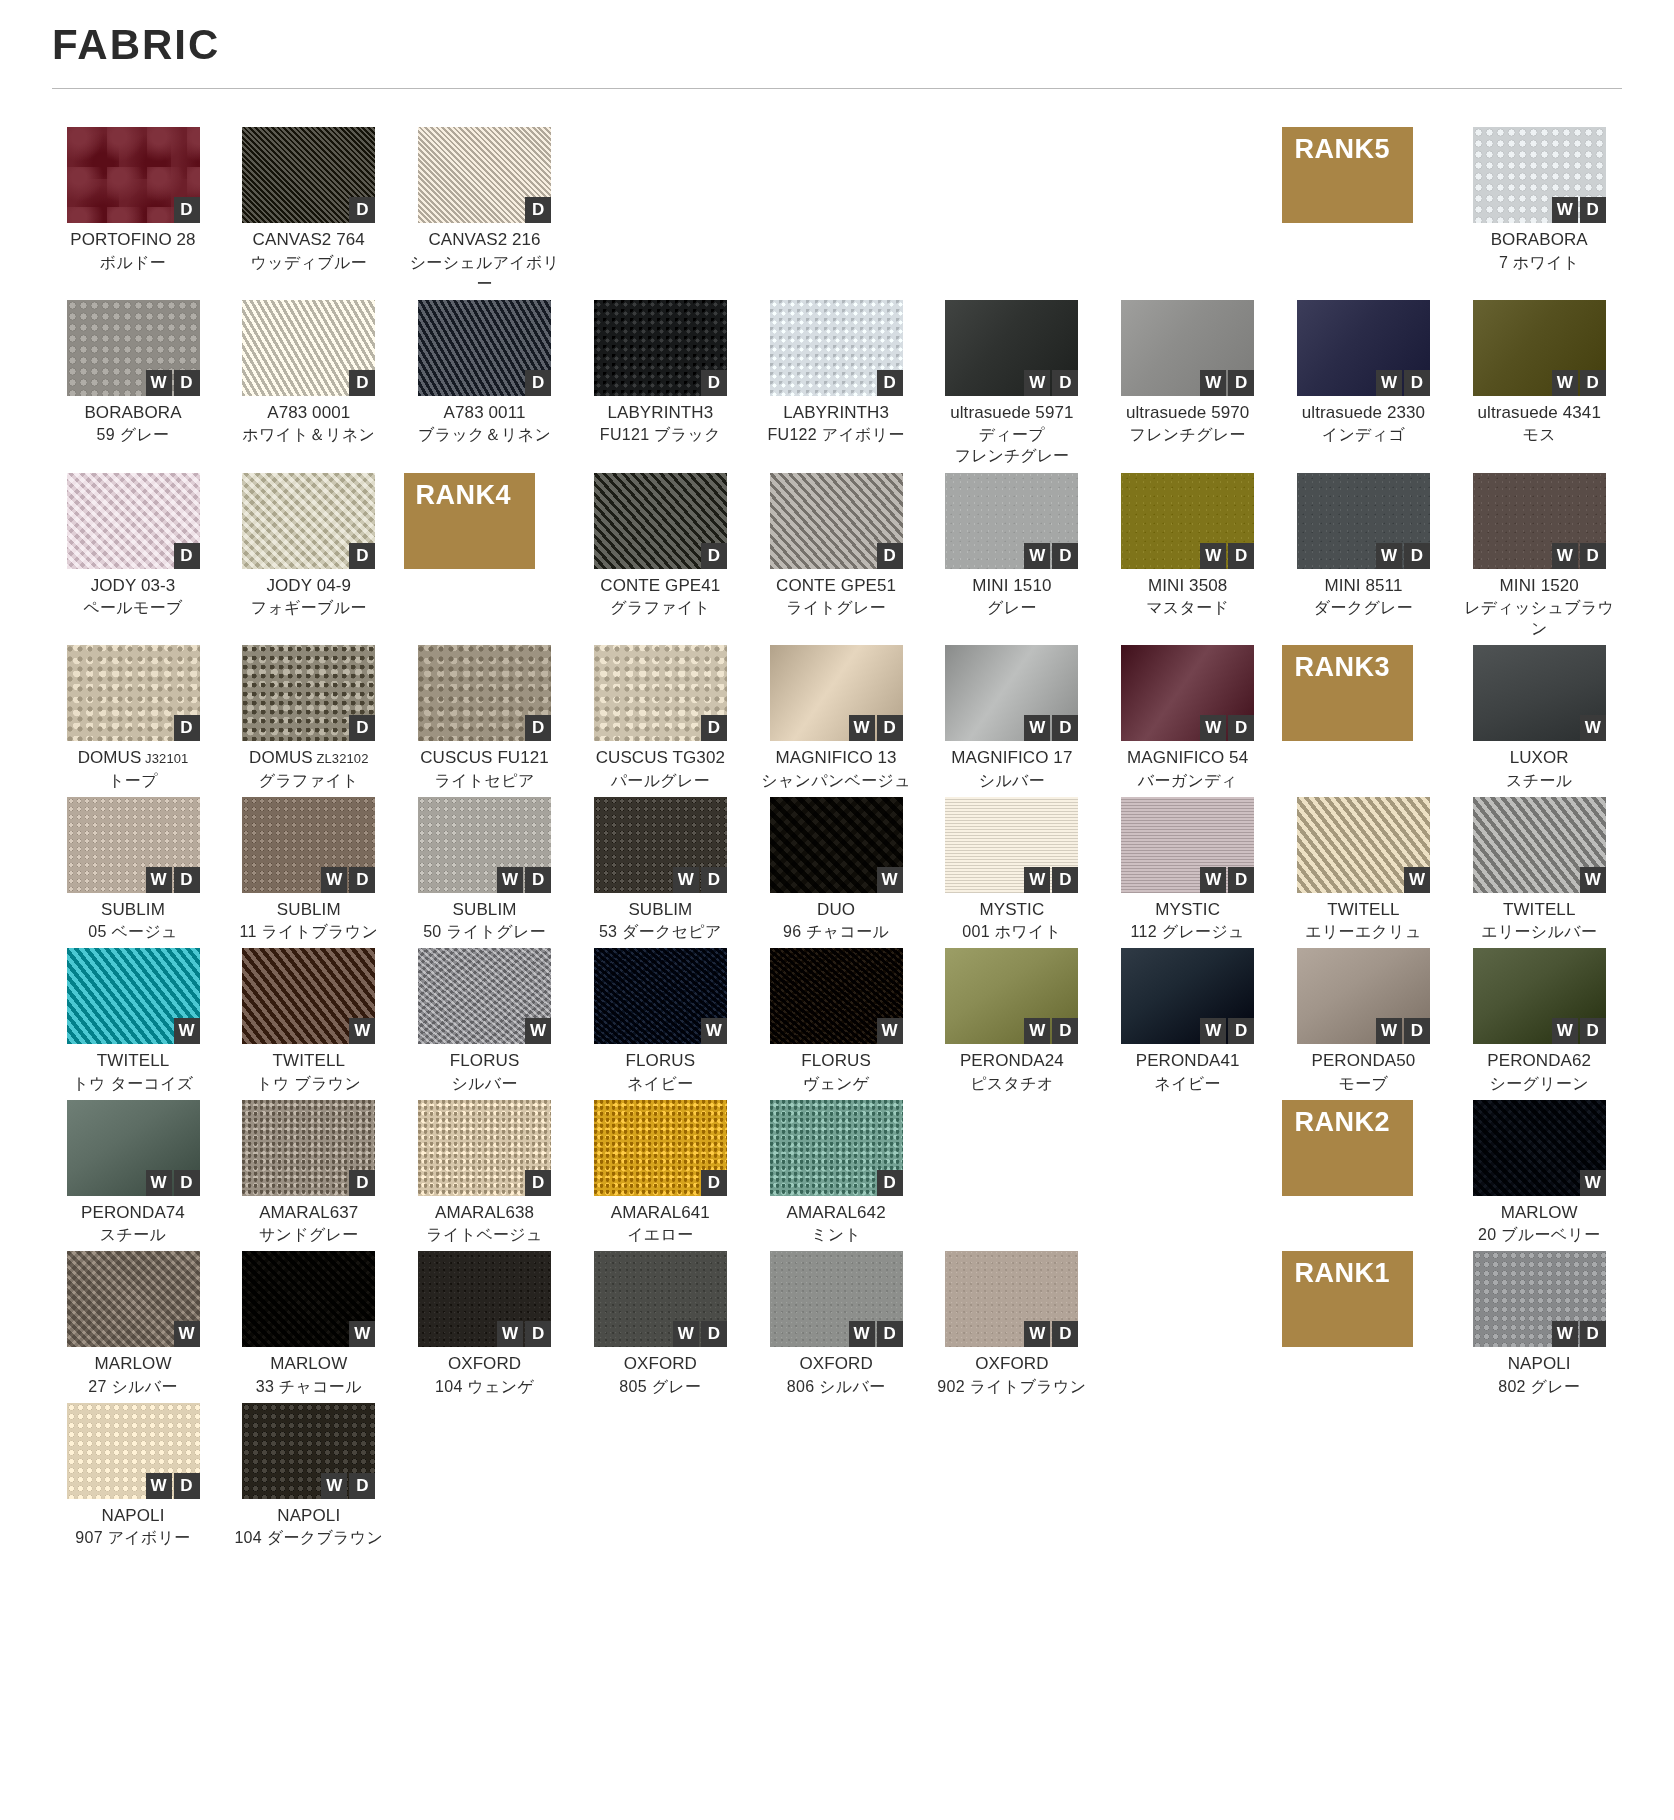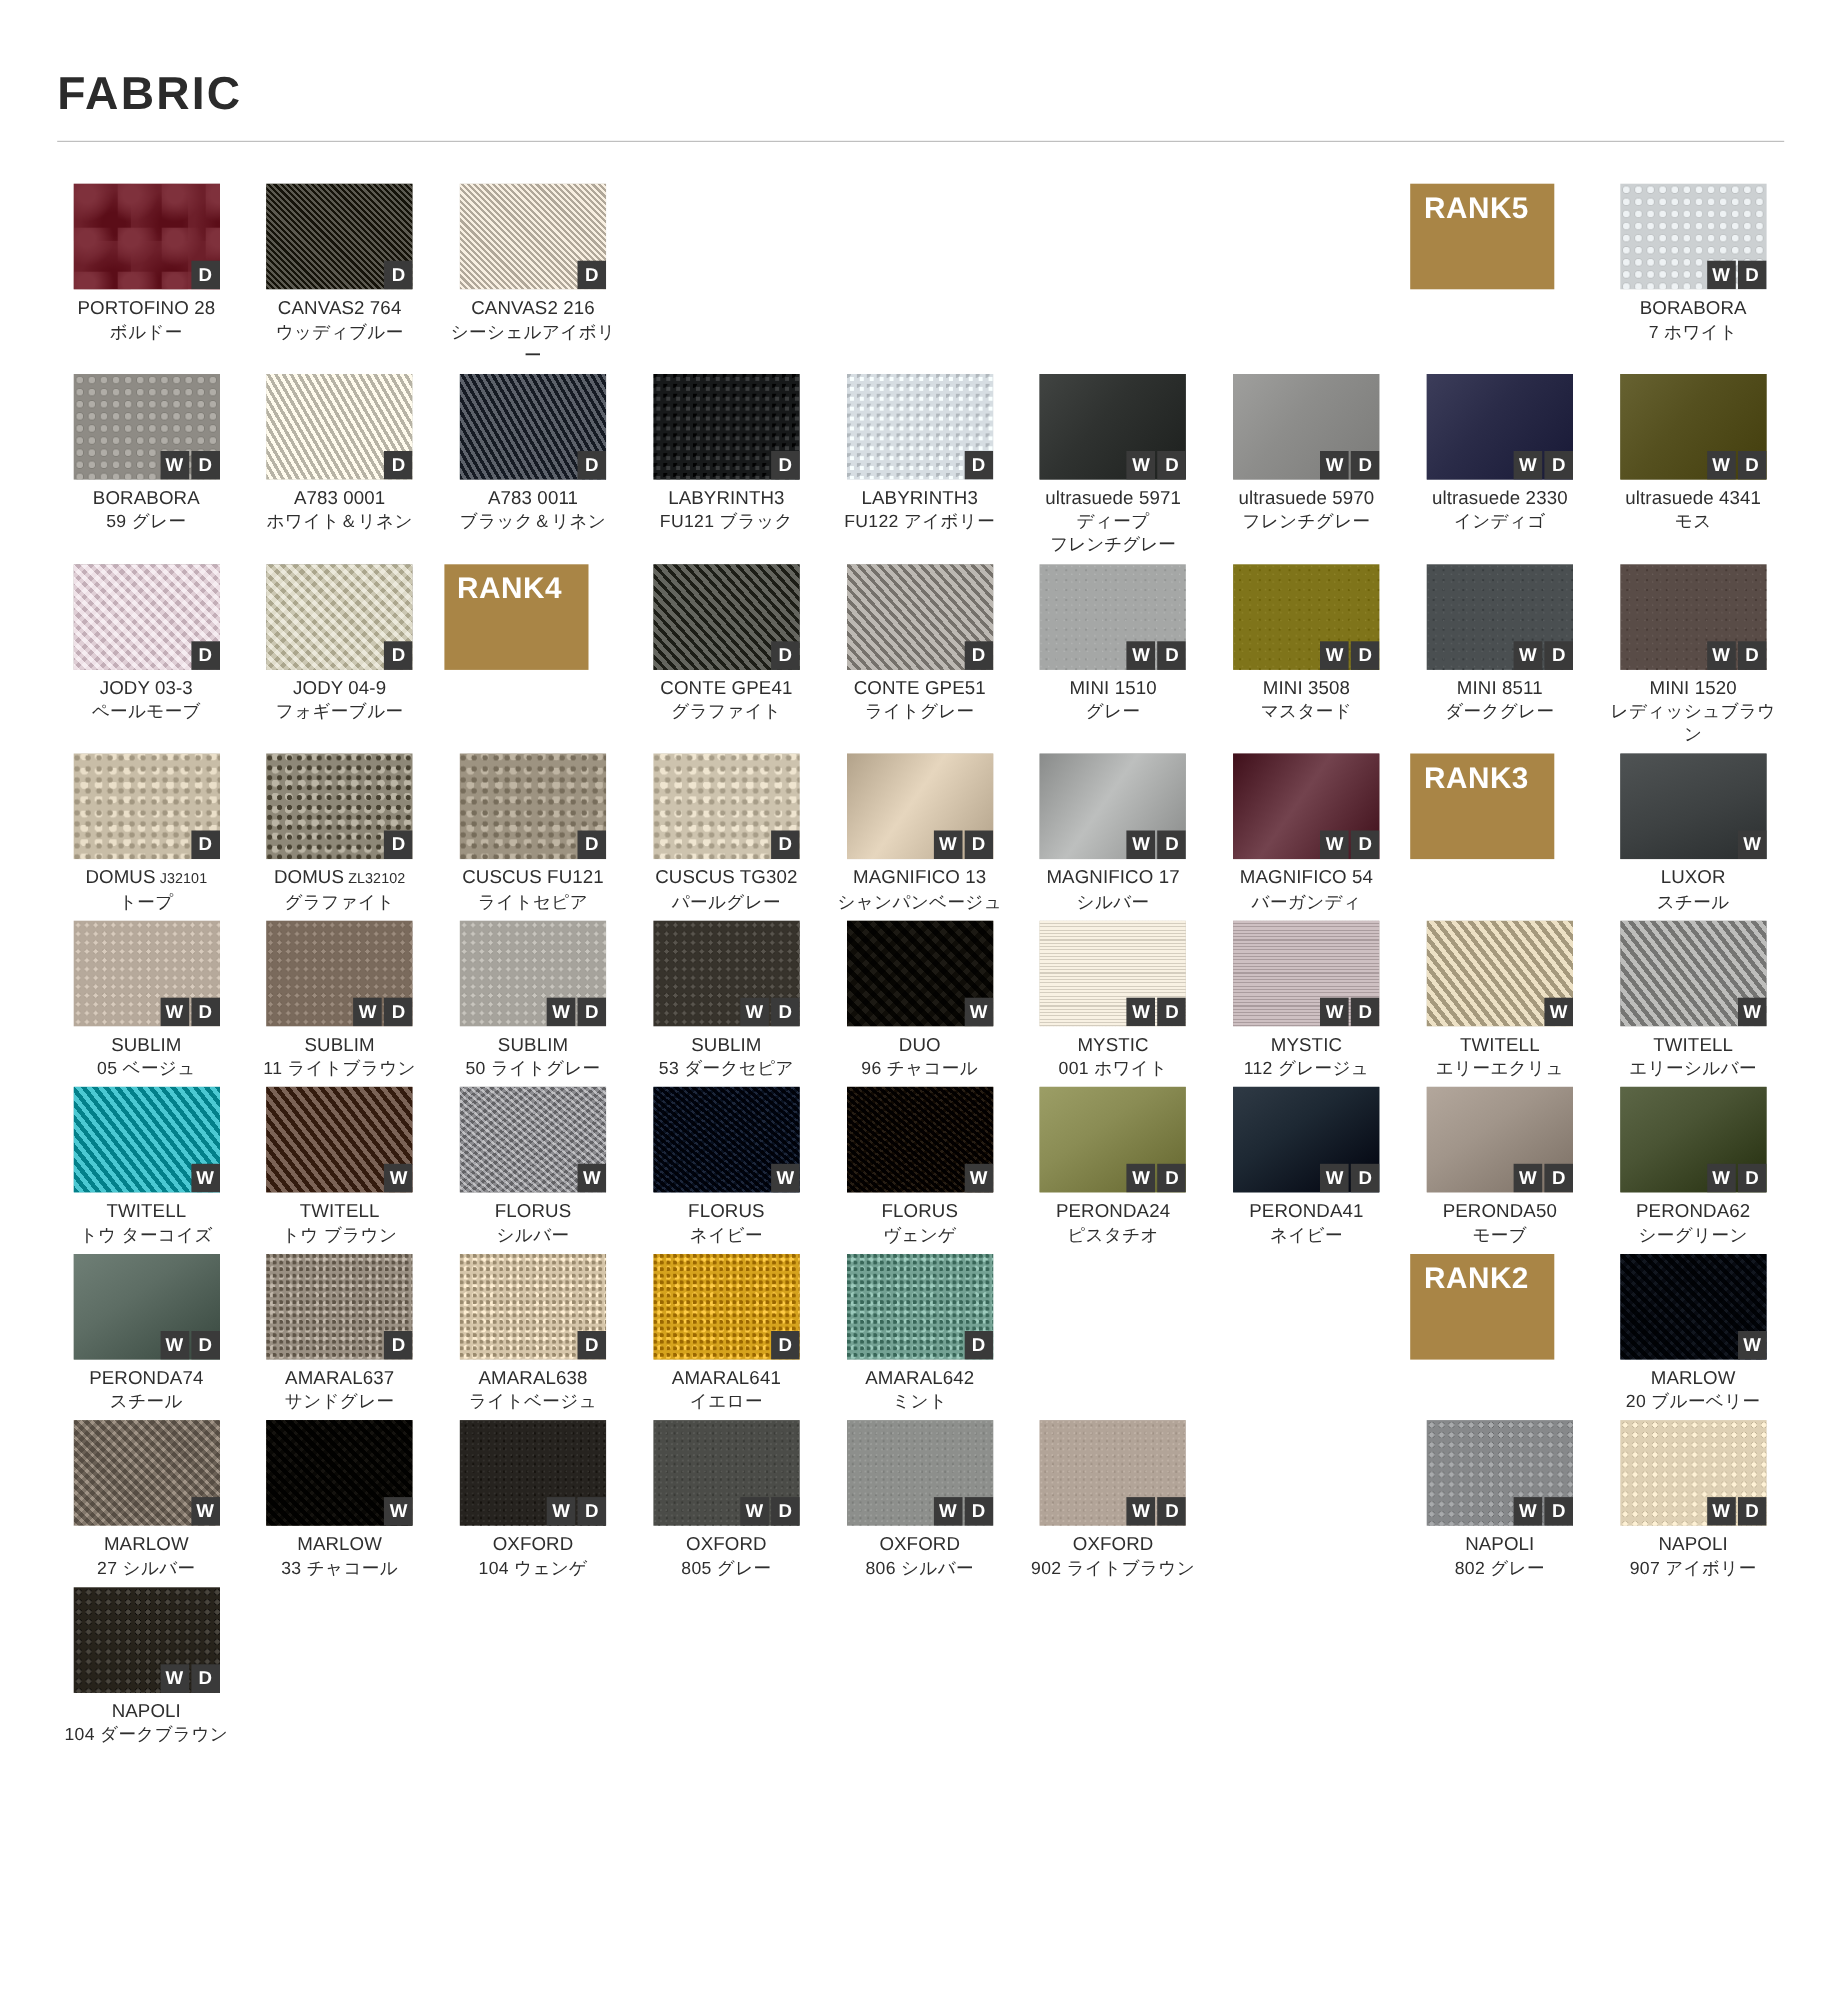--- a/index.html
+++ b/index.html
@@ -7,21 +7,21 @@
   html, body {
     width: 1674px;
     background: #ffffff;
     font-family: "Liberation Sans", "DejaVu Sans", sans-serif;
   }
   body { padding: 0 0 40px 0; }
 
   .page { width: 1674px; position: relative; }
 
   
-  .header { padding: 22px 0 0 52px; margin-top: 40px; }
+  .header { padding: 22px 0 0 52px; }
   .page-title {
     font-size: 42px;
     font-weight: bold;
     letter-spacing: 2px;
     color: #2b2b2b;
     line-height: 1.1;
   }
   .title-rule {
     margin: 20px 52px 0 52px;
     border-bottom: 1px solid #b9b9b9;
@@ -1007,20 +1007,25 @@
               <div class="badge">D</div>
             </div>
           </div>
         </div>
         <div class="caption">
           <div class="cap-name"><span>OXFORD</span></div>
           <div class="cap-jp">902 ライトブラウン</div>
         </div>
       </div>
       <div class="cell empty"></div>
+      <div class="cell rank-cell">
+        <div class="rank-tile">
+          <span class="rank-label">RANK1</span>
+        </div>
+      </div>
       <div class="cell">
         <div class="swatch-wrap">
           <div class="swatch" style="background-color: rgb(134, 136, 138);">
             <div class="tex" style="background-image: radial-gradient(circle, rgb(168, 170, 172) 0px, rgb(168, 170, 172) 35%, rgb(96, 98, 100) 40%, transparent 50%); background-size: 9px 9px;"></div>
             <div class="badges">
               <div class="badge">W</div>
               <div class="badge">D</div>
             </div>
           </div>
         </div>

